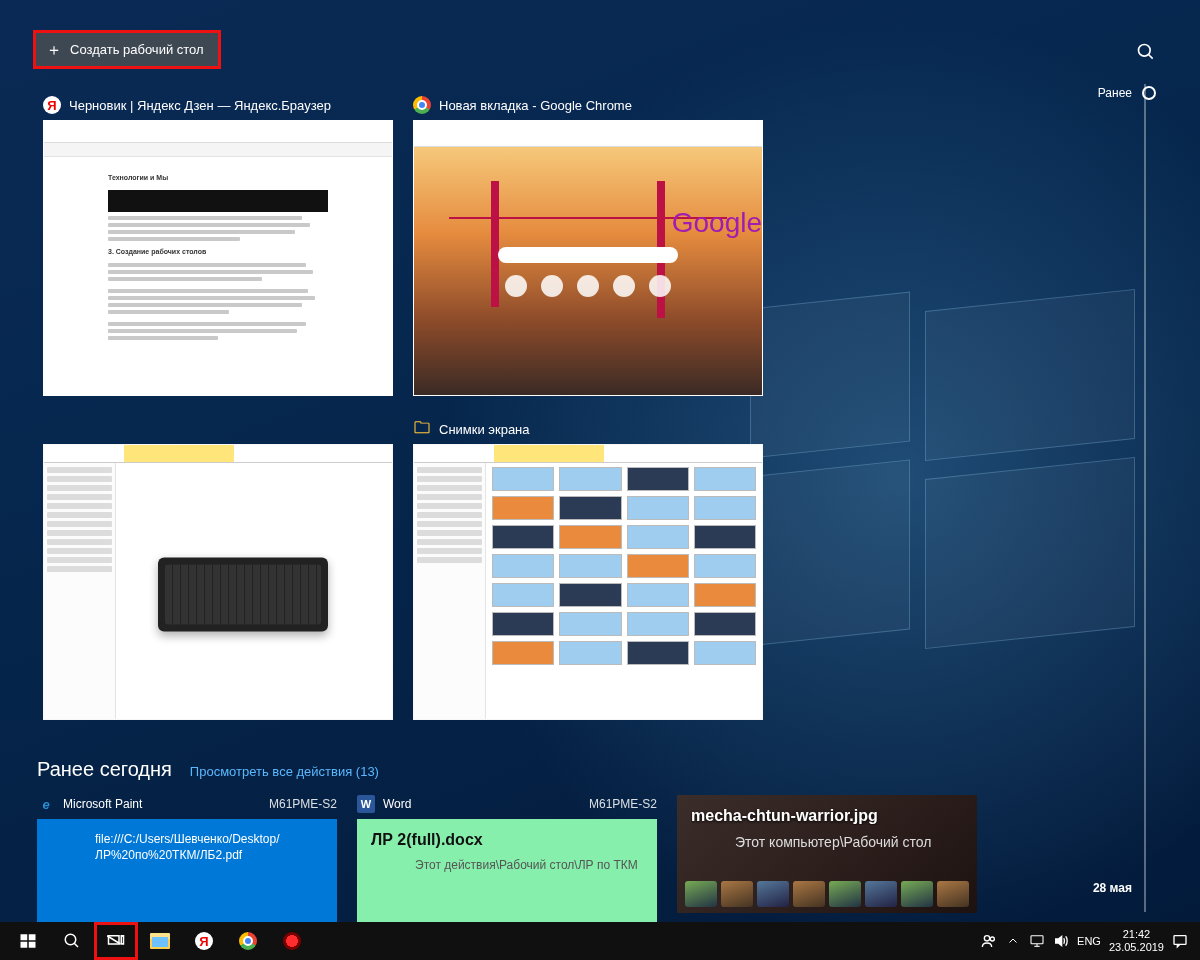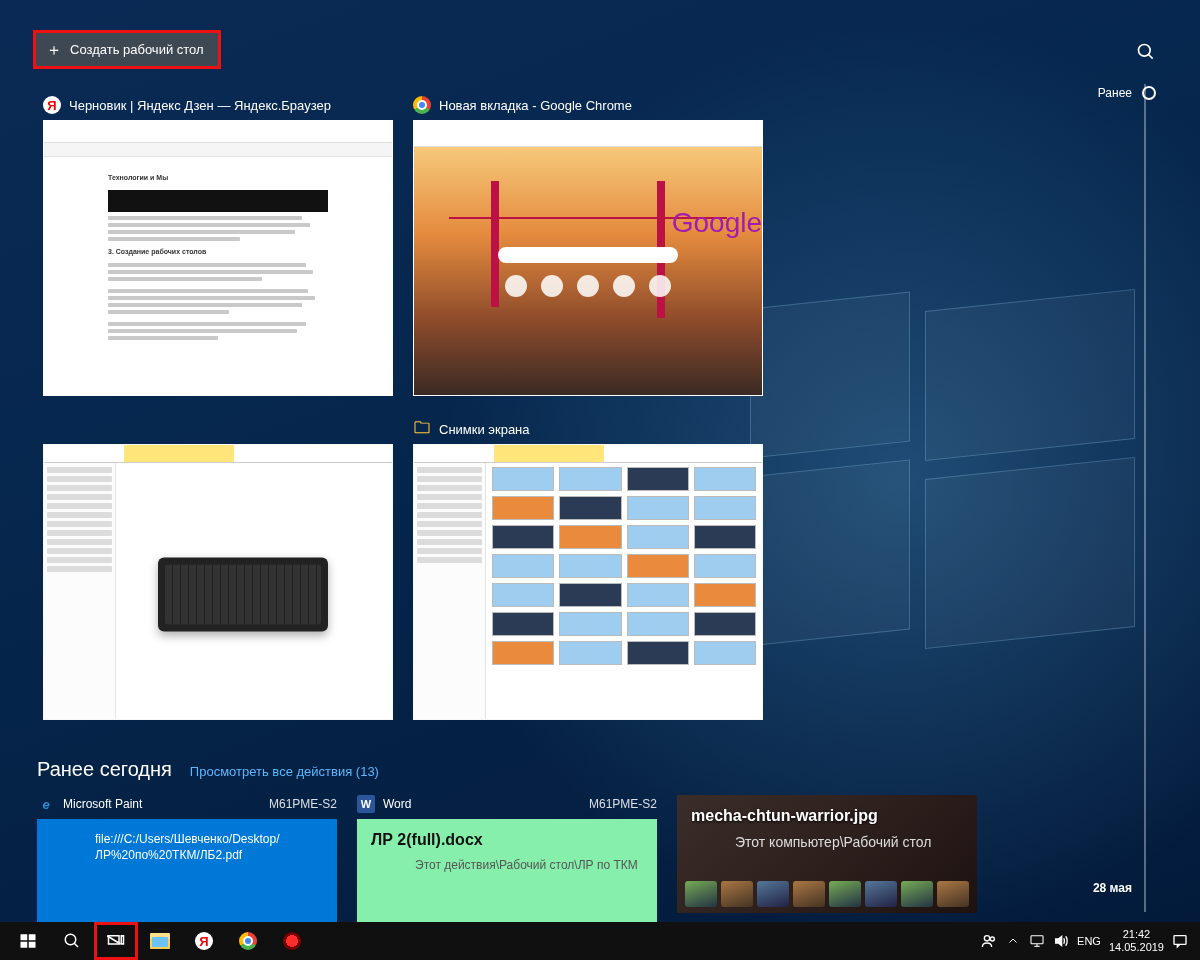--- a/index.html
+++ b/index.html
@@ -404,21 +404,21 @@
     <span class="tray-ico">
       <svg viewBox="0 0 24 24" width="16" height="16" stroke="#fff" fill="none" stroke-width="2">
           <polygon points="4 9 8 9 13 5 13 19 8 15 4 15" fill="#fff"></polygon>
           <path d="M16 8c1.5 1.5 1.5 6.5 0 8"></path>
           <path d="M19 5c3 3 3 11 0 14"></path>
         </svg>
     </span>
     <span>ENG</span>
     <div class="clock">
       <div>21:42</div>
-      <div>14.05.2019</div>
+      <div>23.05.2019</div>
     </div>
     <span class="tray-ico">
       <svg viewBox="0 0 24 24" width="16" height="16" stroke="#fff" fill="none" stroke-width="2">
           <rect x="3" y="4" width="18" height="13" rx="1"></rect>
           <polyline points="8 17 8 21 12 17"></polyline>
         </svg>
     </span>
   </div>
 </div>
 

